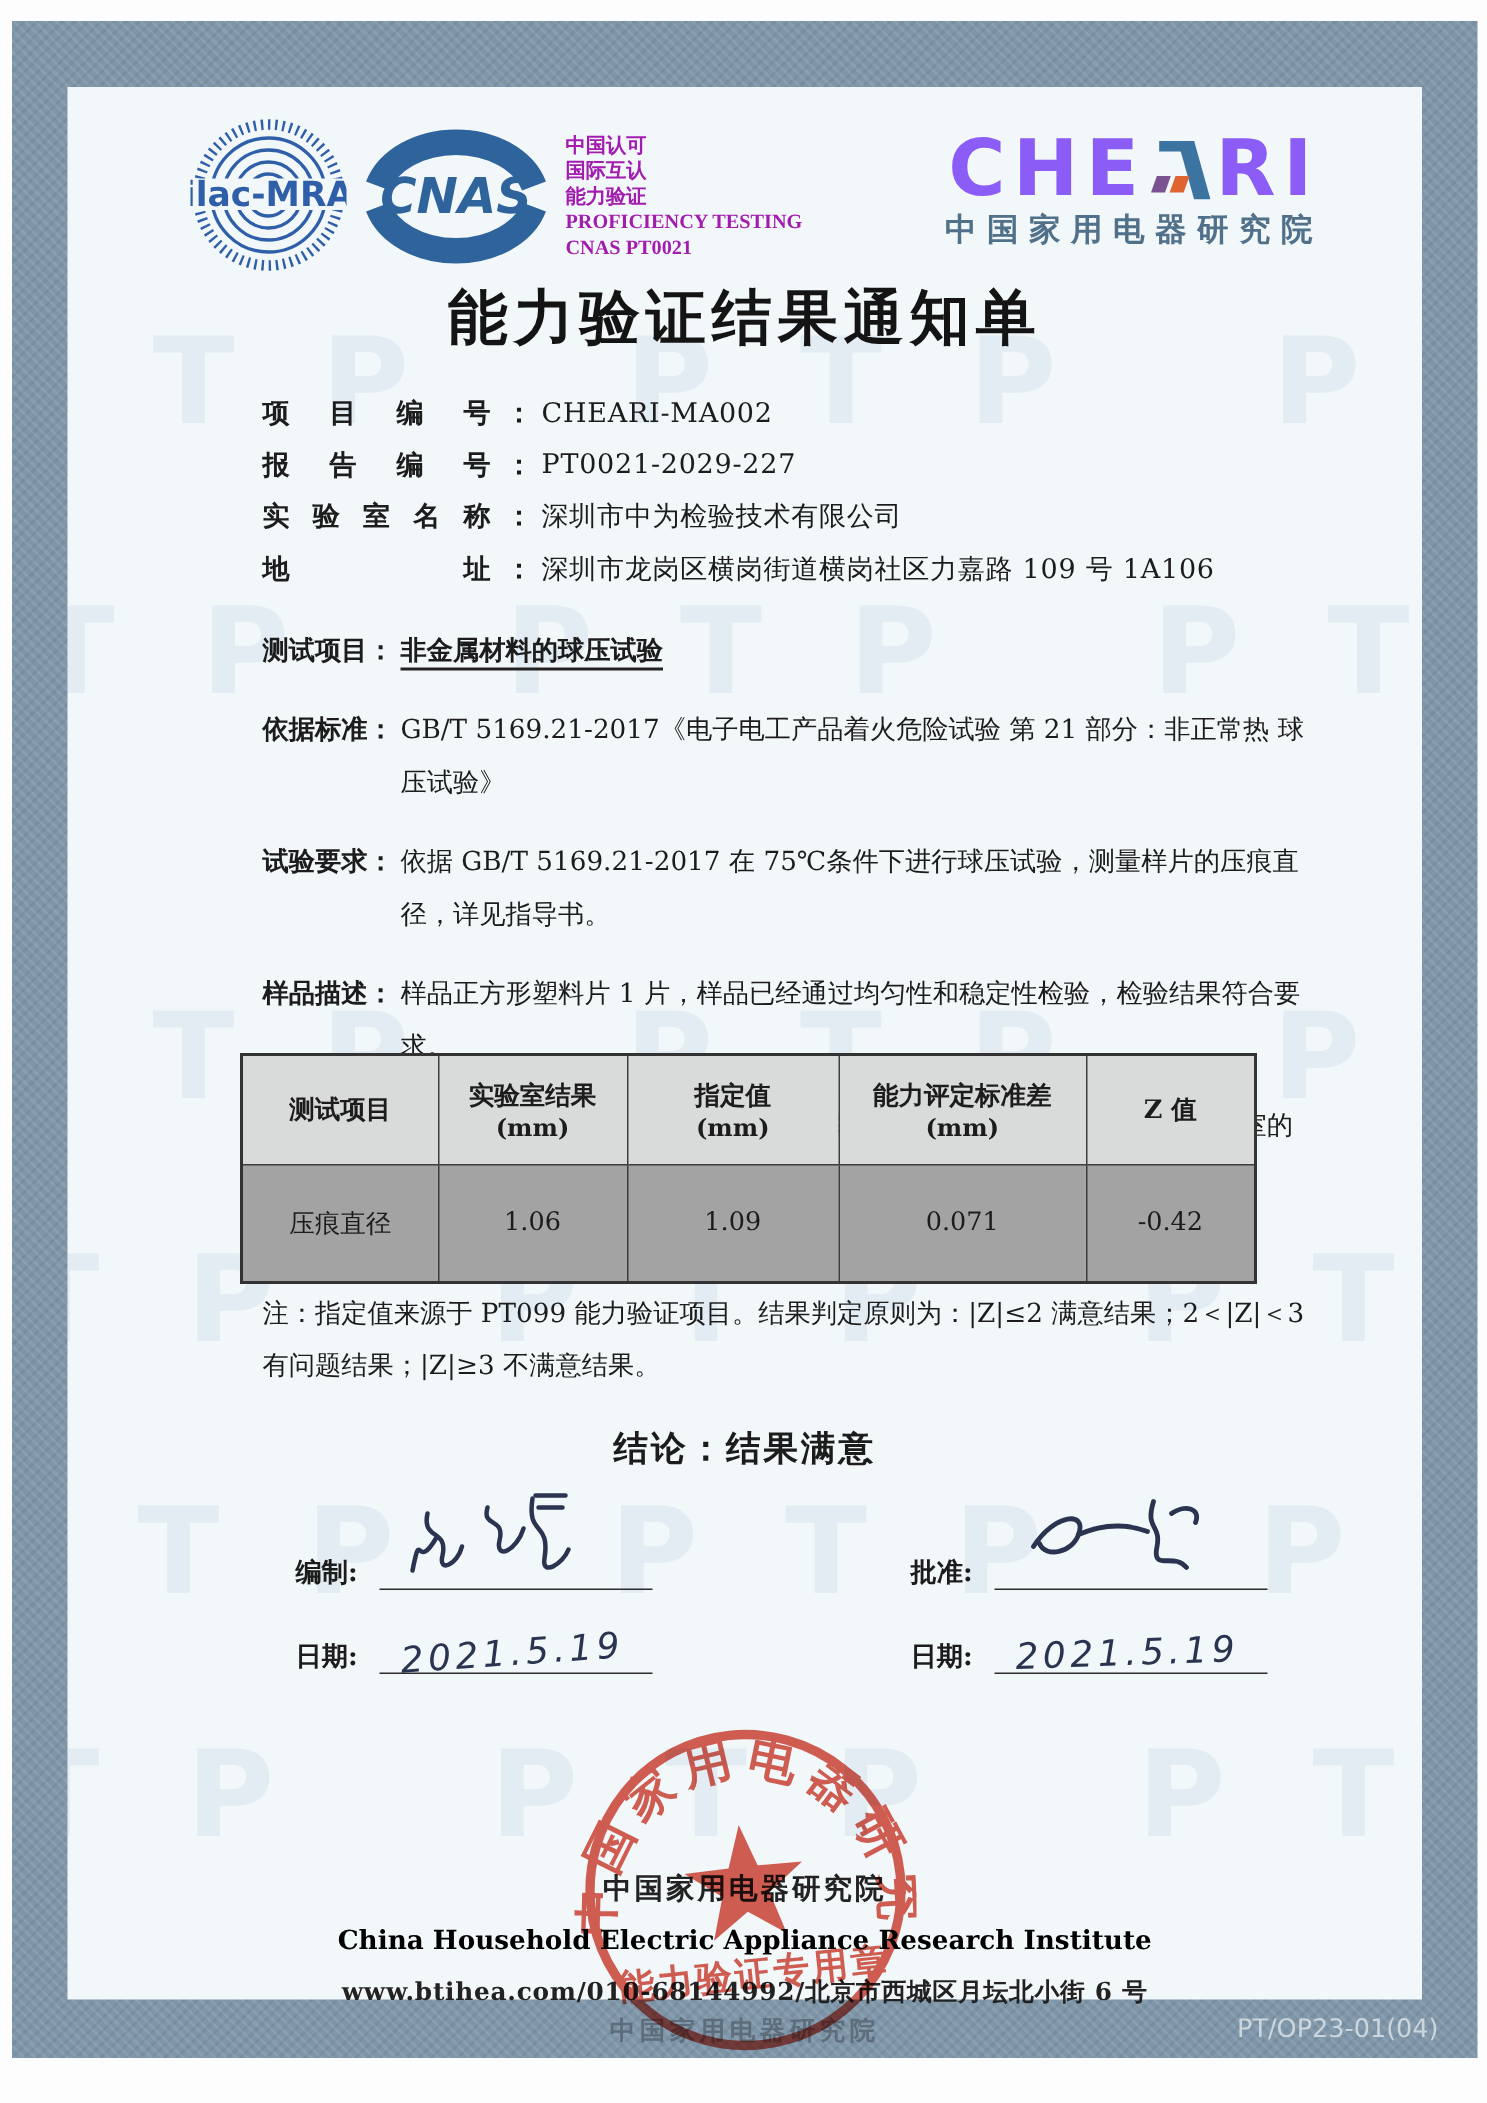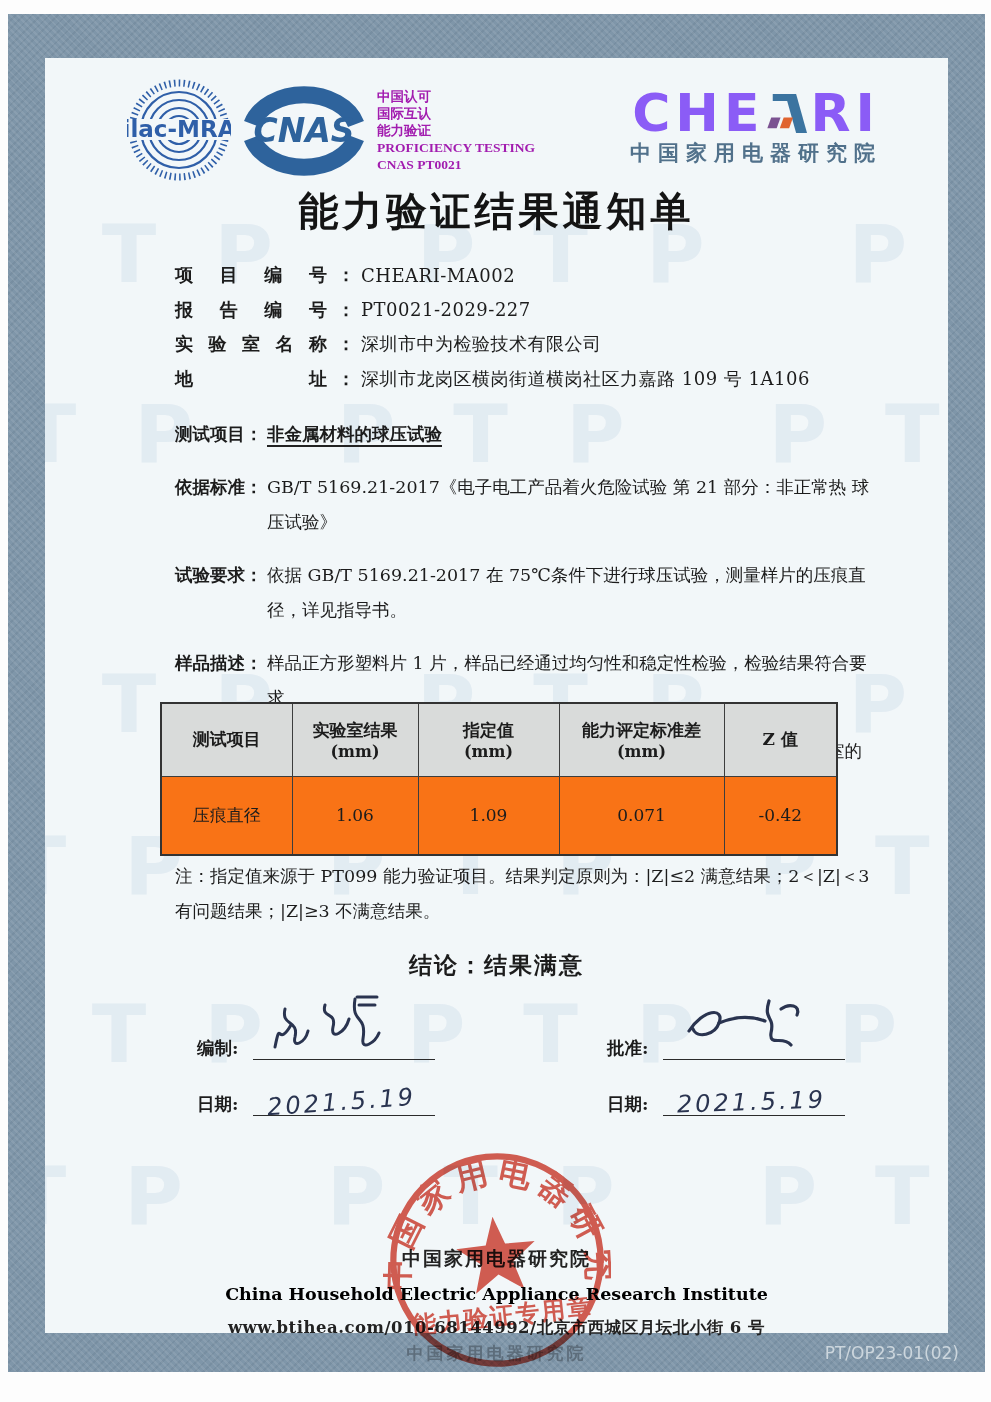--- a/index.html
+++ b/index.html
@@ -62,21 +62,21 @@
   .sec .underlined { font-weight:bold; border-bottom:2px solid #222; padding-bottom:1px; }
 
   
   .result-table { position:absolute; top:644px; left:115px; border-collapse:collapse;
     width:676px; table-layout:fixed; text-align:center; }
   .result-table th, .result-table td { border:1.6px solid #3d3d3d; }
   .result-table { border:2.5px solid #333; }
   .result-table th { background:#d9dbda; height:73px; font-size:17px; font-weight:bold;
     vertical-align:middle; }
   .result-table th .unit { font-weight:bold; font-size:16px; }
-  .result-table td { height:79px; font-size:17px; background:#f97316; }
+  .result-table td { height:79px; font-size:17px; background:#a3a3a3; }
 
   
   .note { position:absolute; top:801px; left:130px; right:78px;
     font-size:17.5px; line-height:35px; }
   .conclusion { position:absolute; top:892px; left:0; width:100%; text-align:center;
     font-weight:bold; font-size:23px; letter-spacing:2px; }
 
   
   .sig-block { position:absolute; font-size:17.5px; font-weight:bold; }
   .sig-line { display:inline-block; width:182px; height:30px; margin-left:8px;
@@ -100,21 +100,21 @@
   .stamp { position:absolute; top:1088px; left:50%; margin-left:-114px;
     mix-blend-mode:multiply; }
 </style>
 </head>
 <body>
 
 <div class="page">
 
   <div class="frame-band">
     <div class="band-institute">中国家用电器研究院</div>
-    <div class="band-doc-code">PT/OP23-01(02)</div>
+    <div class="band-doc-code">PT/OP23-01(04)</div>
   </div>
 
   <div class="paper">
 
     <div class="wm-layer">
       <div class="wm" style="top:150px; left:-60px;">PTP PTP PTP PTP PTP</div>
       <div class="wm" style="top:330px; left:-140px;">PTP PTP PTP PTP PTP</div>
       <div class="wm" style="top:600px; left:-60px;">PTP PTP PTP PTP PTP</div>
       <div class="wm" style="top:762px; left:-150px;">PTP PTP PTP PTP PTP</div>
       <div class="wm" style="top:930px; left:-70px;">PTP PTP PTP PTP PTP</div>

